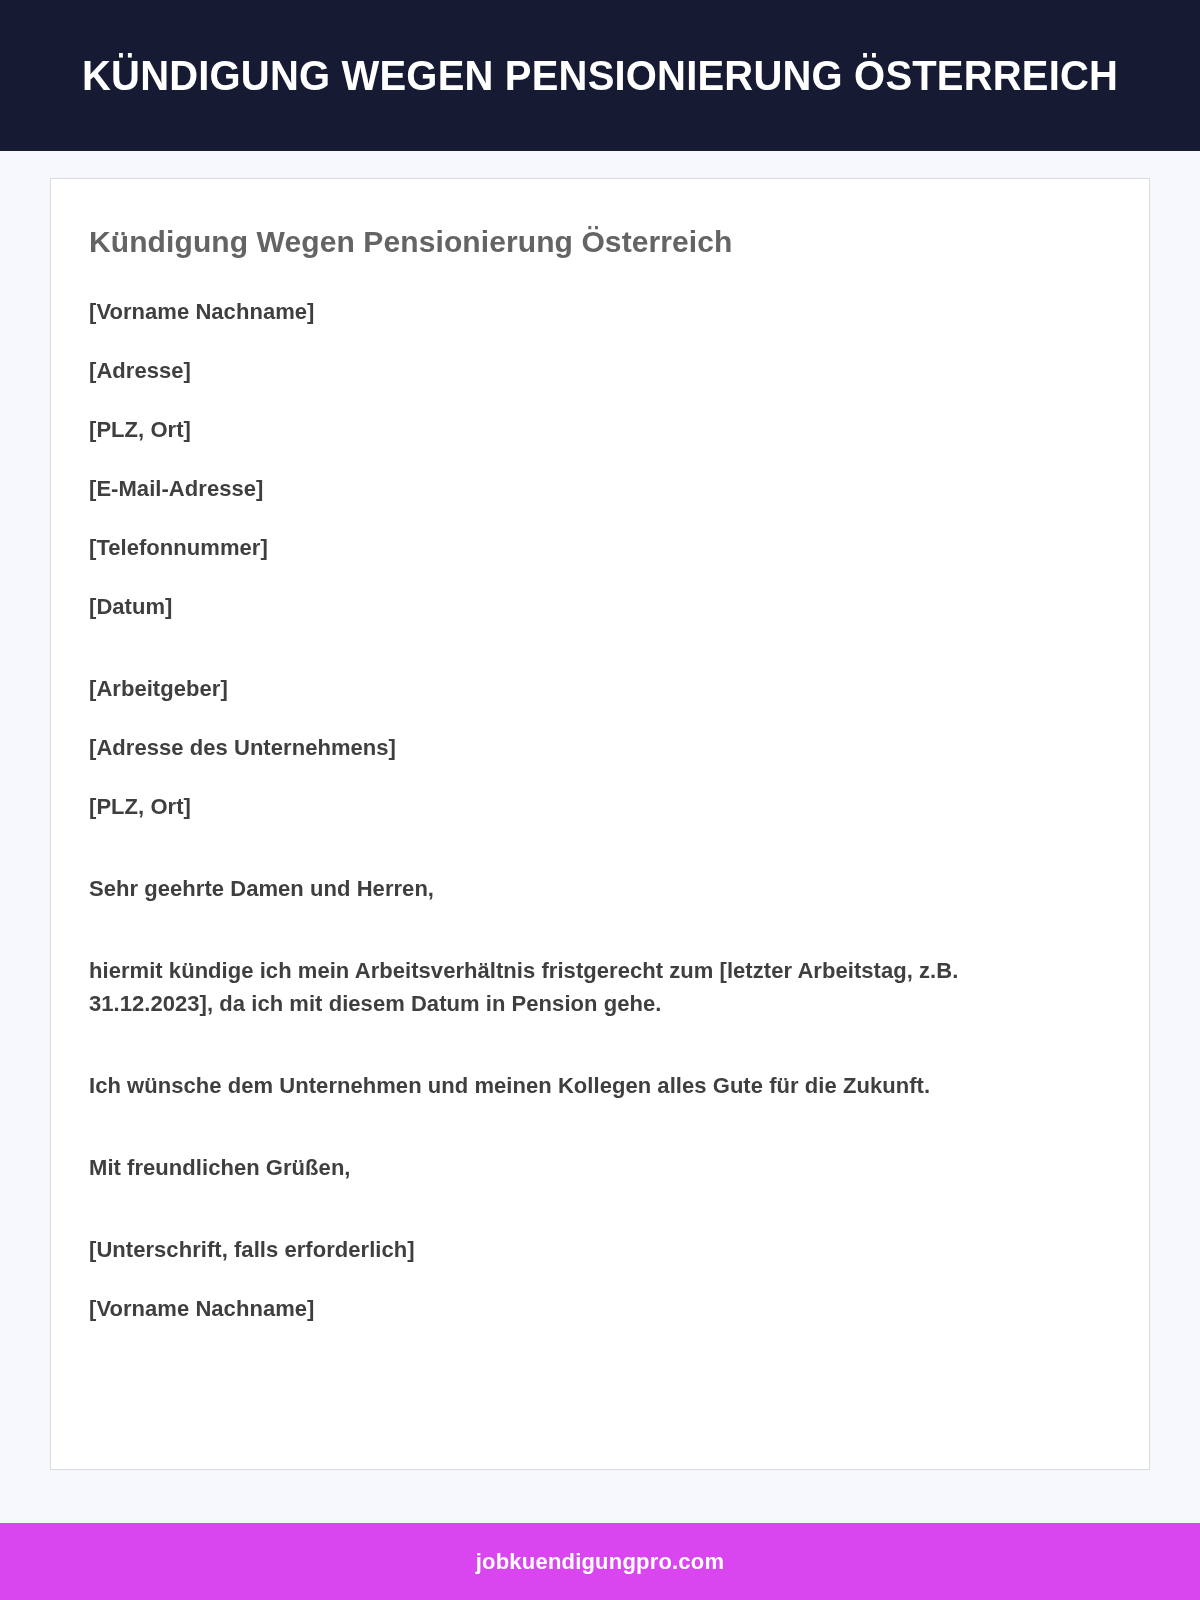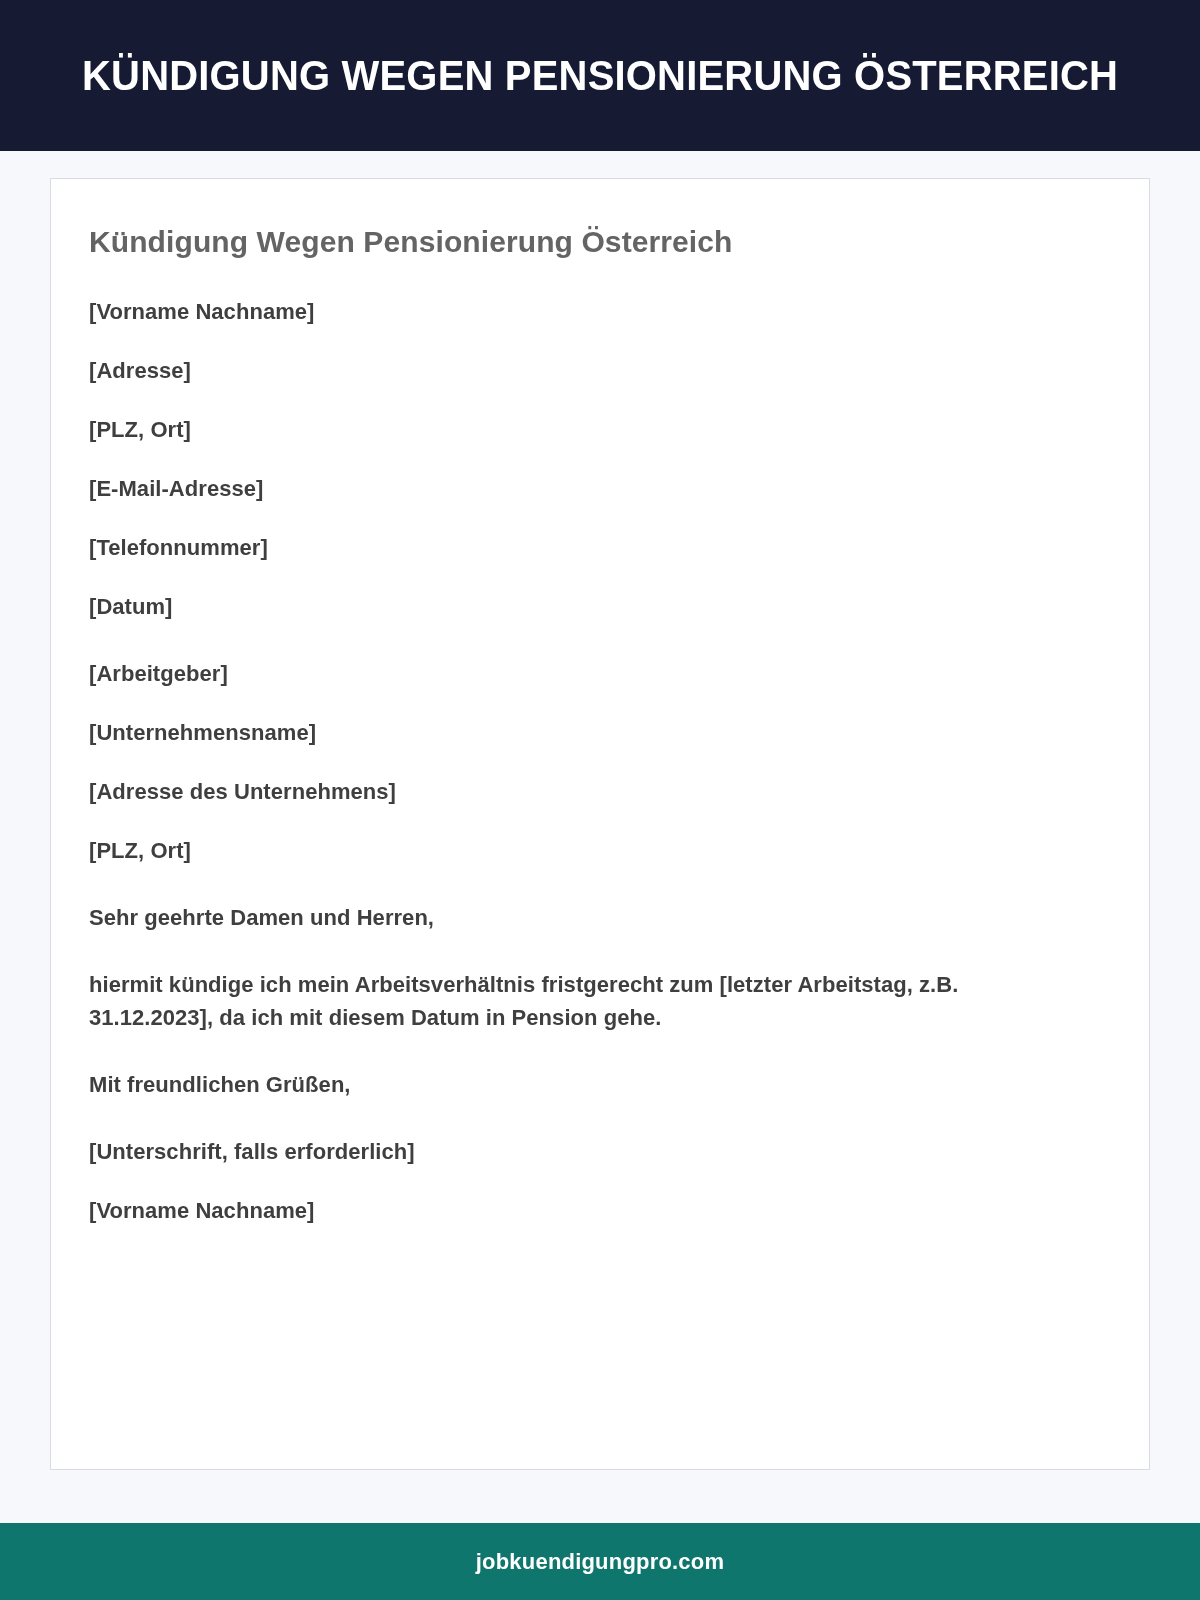--- a/index.html
+++ b/index.html
@@ -62,29 +62,29 @@
   .doc-body p {
     margin: 0 0 26px 0;
     color: #3f3f3f;
     font-size: 22px;
     line-height: 1.5;
     font-weight: bold;
     letter-spacing: 0.05px;
     max-width: 970px;
   }
   .doc-body p.gap-before {
-    margin-top: 34px;
+    margin-top: 49px;
   }
   .doc-body p.last {
     margin-bottom: 0;
   }
 
   
   .site-footer {
-    background: #0f766e;
+    background: #d946ef;
     width: 100%;
     height: 77px;
     display: flex;
     align-items: center;
     justify-content: center;
   }
   .site-footer .footer-text {
     color: #ffffff;
     font-size: 22px;
     font-weight: bold;
@@ -106,28 +106,28 @@
     <section class="doc-body">
 
       <p>[Vorname Nachname]</p>
       <p>[Adresse]</p>
       <p>[PLZ, Ort]</p>
       <p>[E-Mail-Adresse]</p>
       <p>[Telefonnummer]</p>
       <p>[Datum]</p>
 
       <p class="gap-before">[Arbeitgeber]</p>
-      <p>[Unternehmensname]</p>
       <p>[Adresse des Unternehmens]</p>
       <p>[PLZ, Ort]</p>
 
 
       <p class="gap-before">Sehr geehrte Damen und Herren,</p>
 
       <p class="gap-before">hiermit kündige ich mein Arbeitsverhältnis fristgerecht zum [letzter Arbeitstag, z.B. 31.12.2023], da ich mit diesem Datum in Pension gehe.</p>
+      <p class="gap-before">Ich wünsche dem Unternehmen und meinen Kollegen alles Gute für die Zukunft.</p>
 
       <p class="gap-before">Mit freundlichen Grüßen,</p>
       <p class="gap-before">[Unterschrift, falls erforderlich]</p>
       <p class="last">[Vorname Nachname]</p>
 
     </section>
   </article>
 </main>
 
 <footer class="site-footer">

